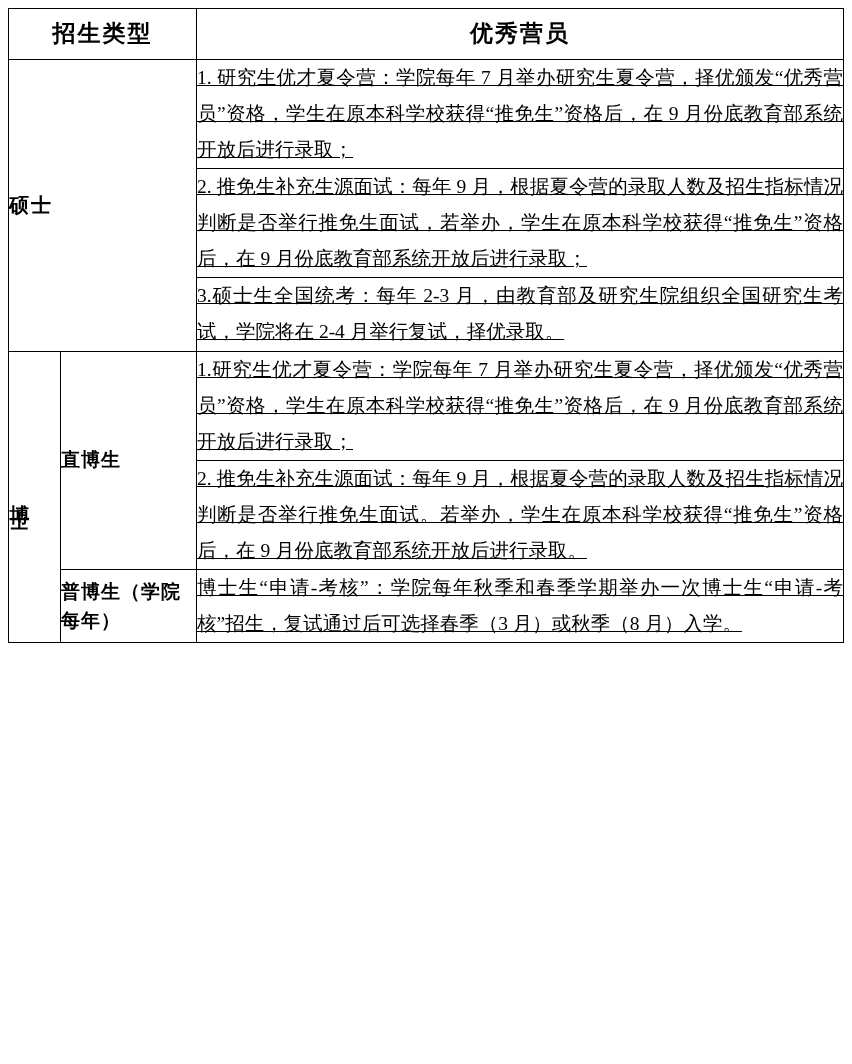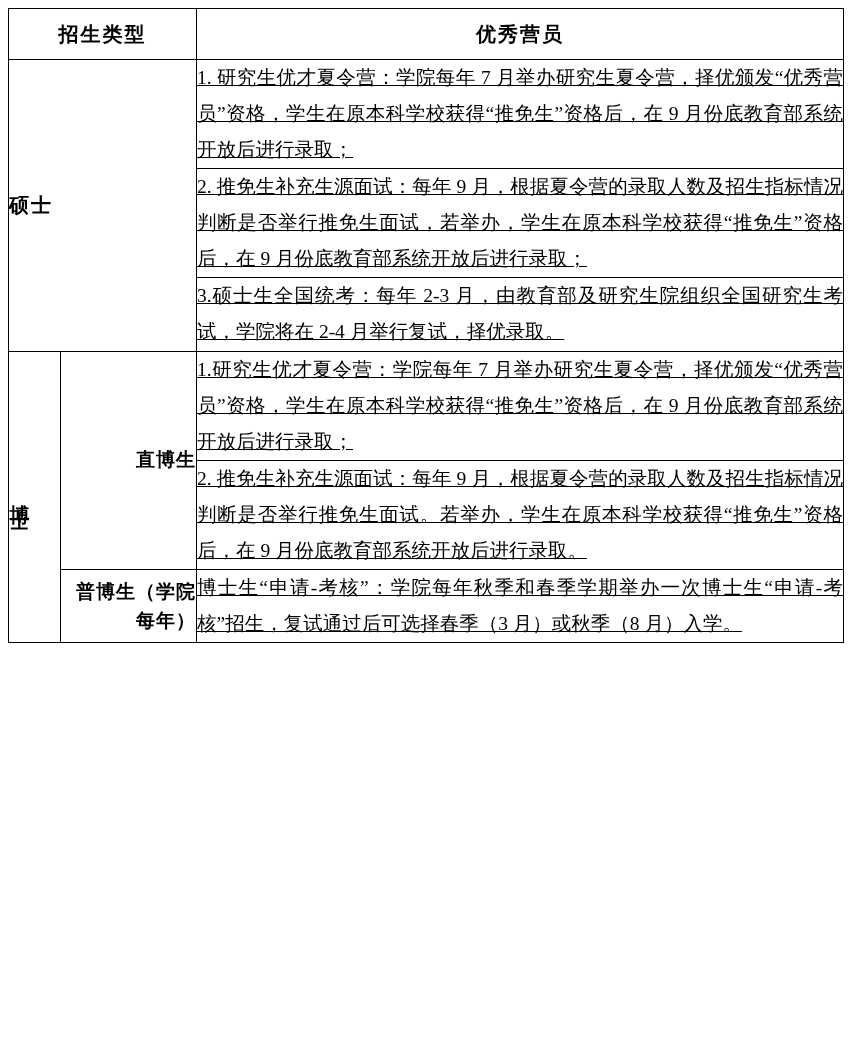--- a/index.html
+++ b/index.html
@@ -27,42 +27,42 @@
     border: 1.5px solid #000;
   }
   table.admissions td, table.admissions th {
     border: 1px solid #000;
     vertical-align: middle;
     padding: 0;
   }
   .hdr {
     text-align: center;
     font-weight: bold;
-    font-size: 20px;
+    font-size: 23px;
     letter-spacing: 2px;
     height: 50px;
     line-height: 50px;
   }
   .cat-cell {
     font-weight: bold;
     font-size: 20px;
     letter-spacing: 2px;
   }
   .cat-cell.vert {
     width: 52px;
   }
   .cat-cell .vertical-text {
     writing-mode: vertical-rl;
     text-orientation: upright;
     display: inline-block;
     letter-spacing: 8px;
     line-height: 1.1;
   }
   .sub-cell {
-    text-align: right;
+    text-align: left;
     font-weight: bold;
     font-size: 19px;
     letter-spacing: 1px;
     width: 136px;
     line-height: 1.55;
   }
   .body-cell {
     font-size: 19.5px;
     line-height: 1.85;
     padding: 10px 12px 12px 12px;

